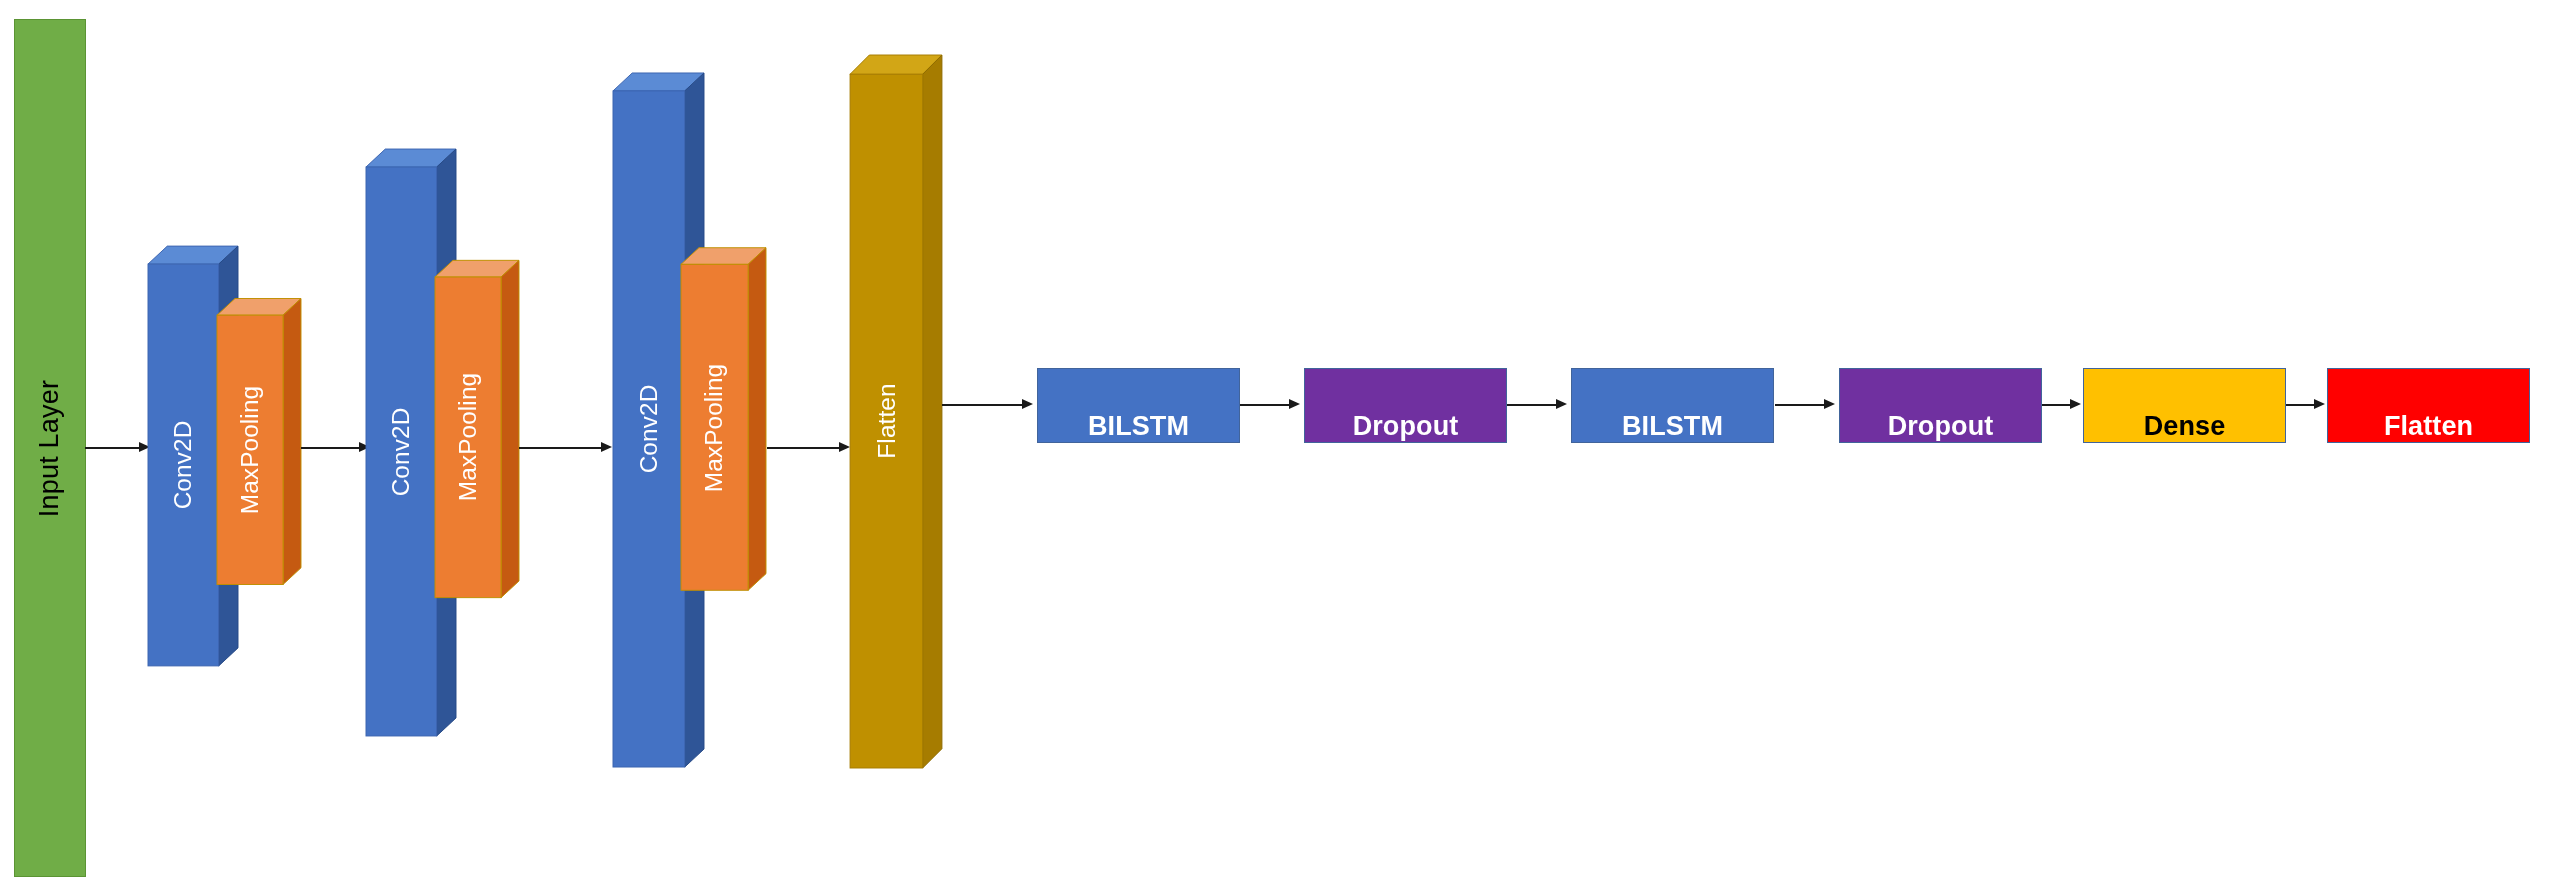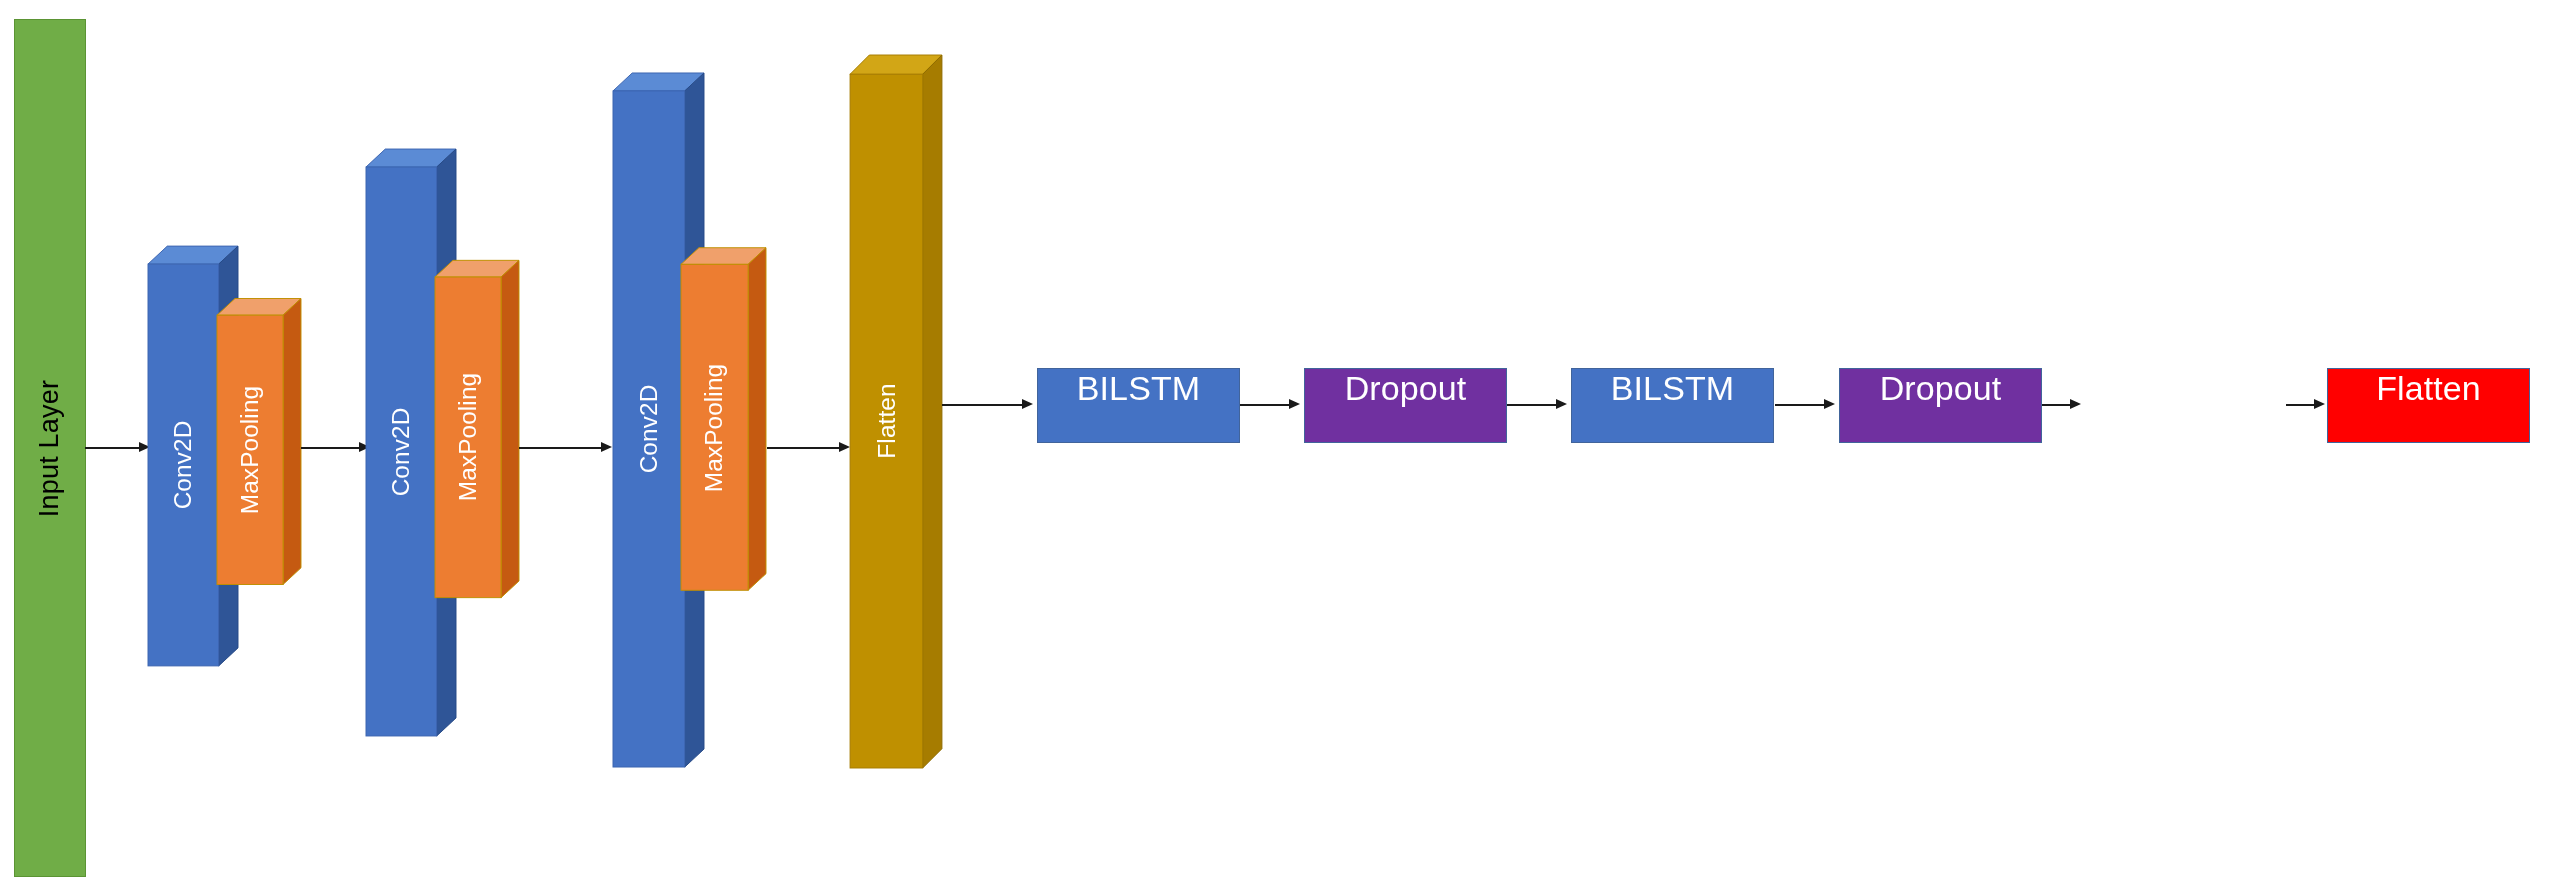--- a/index.html
+++ b/index.html
@@ -41,23 +41,24 @@
     font-size:24.4px;
     color:#ffffff;
     letter-spacing:0.1px;
   }
 
   
   .flatbox{
     position:absolute;
     box-sizing:border-box;
     border:1.3px solid #41649B;
-    display:flex;align-items:flex-start;justify-content:center;
-    font-size:34px;
+    display:flex;align-items:flex-end;justify-content:center;
+    font-size:27px;
     letter-spacing:0.1px;
+    font-weight:bold;
   }
 
   
   .arrow{position:absolute;height:16.7px;}
   .arrow .shaft{
     position:absolute;
     left:0;top:7px;
     height:1.9px;
     background:#1a1a1a;
   }
@@ -213,20 +214,23 @@
 
   <div class="flatbox" style="left:1839px;top:368px;width:203px;height:75px;background:#7030A0;color:#FFFFFF;">
     <span>Dropout</span>
   </div>
 
   <div class="arrow" style="left:2042px;top:397px;width:41px;">
     <div class="shaft" style="width:28px;"></div>
     <div class="head" style="left:28px;"></div>
   </div>
 
+  <div class="flatbox" style="left:2083px;top:368px;width:203px;height:75px;background:#FFC000;color:#000000;">
+    <span>Dense</span>
+  </div>
 
   <div class="arrow" style="left:2286px;top:397px;width:41px;">
     <div class="shaft" style="width:28px;"></div>
     <div class="head" style="left:28px;"></div>
   </div>
 
   <div class="flatbox" style="left:2327px;top:368px;width:203px;height:75px;background:#FF0000;color:#FFFFFF;">
     <span>Flatten</span>
   </div>
 

